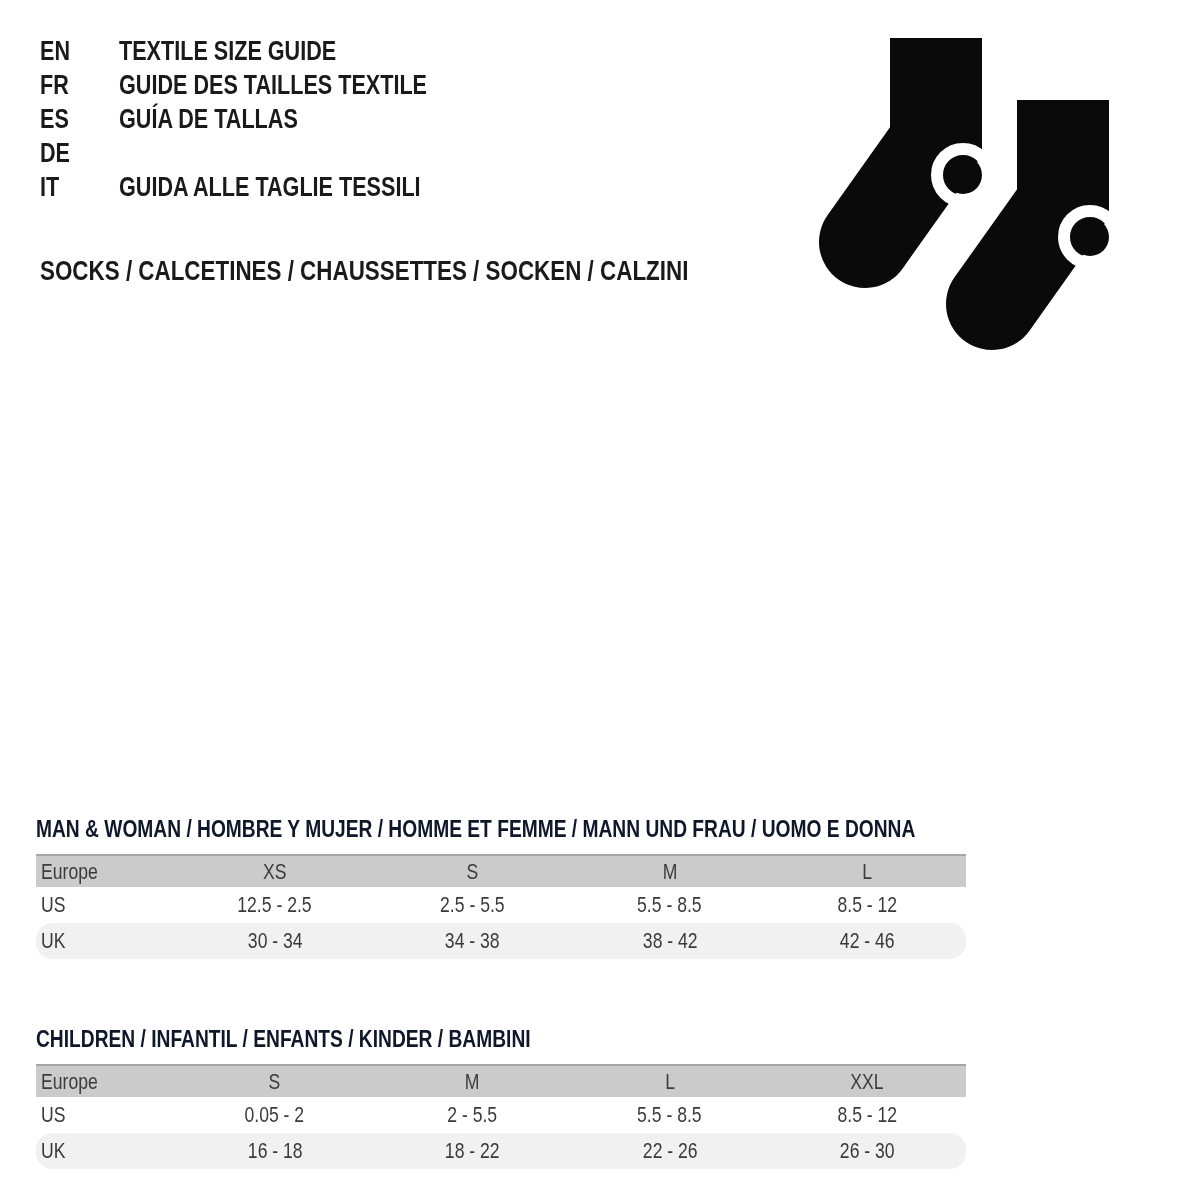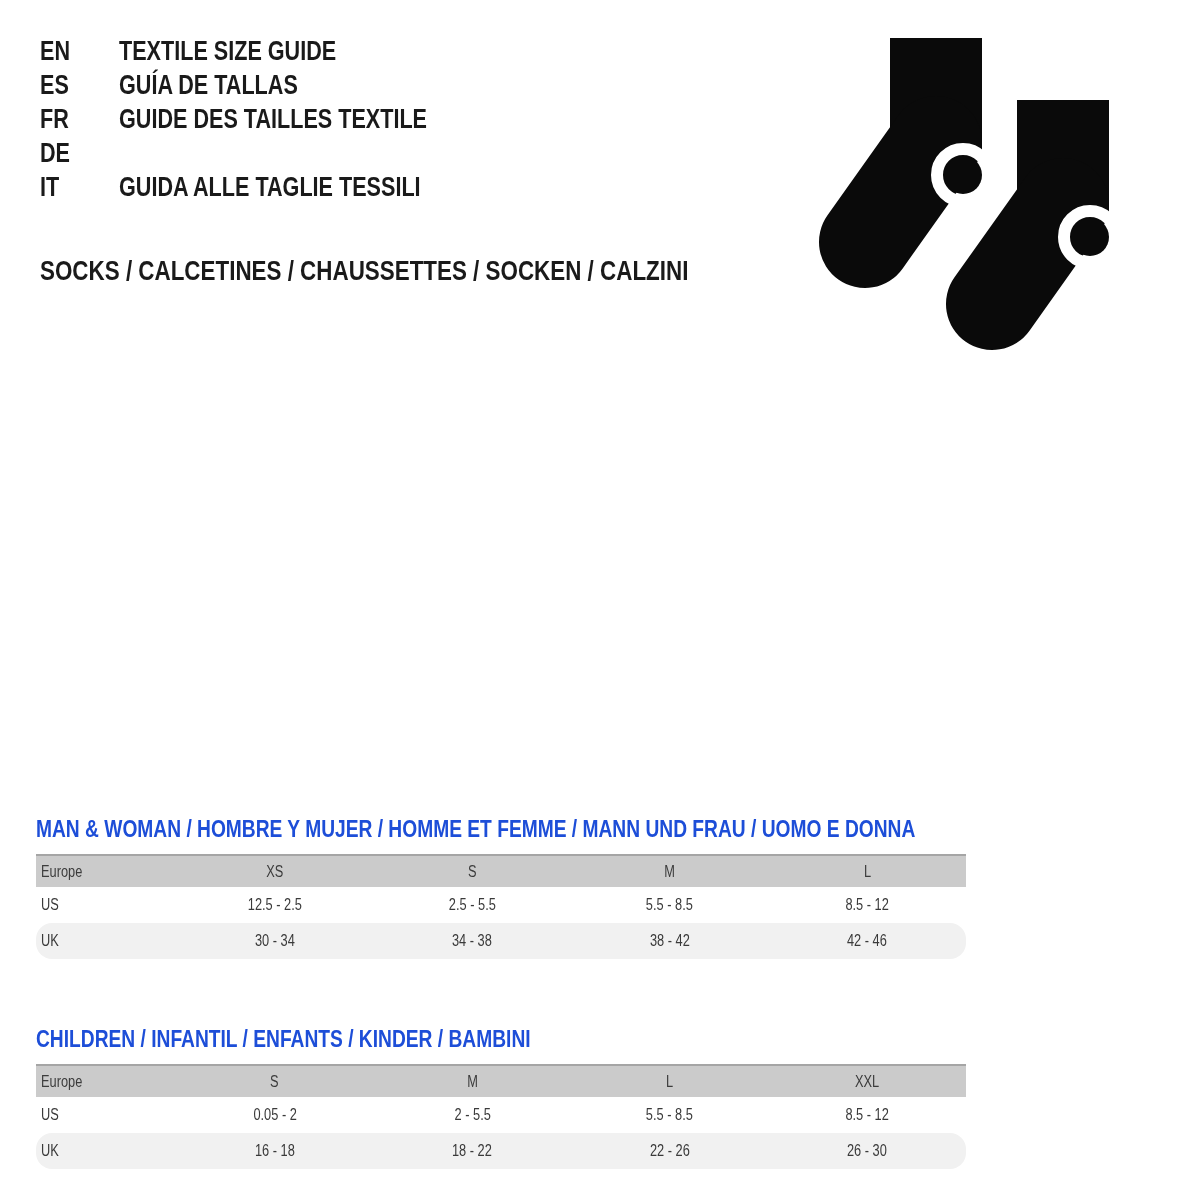--- a/index.html
+++ b/index.html
@@ -25,46 +25,46 @@
     font-weight:700;font-size:28px;margin-top:28px;
   }
 
   
   .socks-icon{position:absolute;left:812px;top:38px;}
 
   
   .table-section{position:absolute;left:36px;width:930px;}
   .ts-1{top:816px;}
   .ts-2{top:1026px;}
-  .table-title{font-weight:700;font-size:24px;line-height:26px;color:#1d4ed8;}
-  .size-table{margin-top:12px;width:930px;font-size:16px;color:#3a3a3a;}
+  .table-title{font-weight:700;font-size:24px;line-height:26px;color:#0f172a;}
+  .size-table{margin-top:12px;width:930px;font-size:22px;color:#3a3a3a;}
   .trow{display:flex;align-items:center;height:36px;box-sizing:border-box;}
   .trow.thead{height:33px;background:#cbcbcb;border-top:2px solid #a5a5a5;color:#3c3c3c;}
   .trow.talt{background:#f1f1f1;border-radius:16px;}
   .cell{box-sizing:border-box;overflow:visible;}
   .c0{flex:0 0 140px;padding-left:5px;text-align:left;}
   .cx{flex:0 0 197.5px;text-align:center;}
 </style>
 </head>
 <body>
 
 <div class="page">
 
   <section class="lang-block">
     <div class="lang-row">
       <span class="lang-code"><span class="cond">EN</span></span>
       <span class="lang-title"><span class="cond">TEXTILE SIZE GUIDE</span></span>
     </div>
     <div class="lang-row">
+      <span class="lang-code"><span class="cond">FR</span></span>
+      <span class="lang-title"><span class="cond">GUIDE DES TAILLES TEXTILE</span></span>
+    </div>
+    <div class="lang-row">
       <span class="lang-code"><span class="cond">ES</span></span>
       <span class="lang-title"><span class="cond">GUÍA DE TALLAS</span></span>
-    </div>
-    <div class="lang-row">
-      <span class="lang-code"><span class="cond">FR</span></span>
-      <span class="lang-title"><span class="cond">GUIDE DES TAILLES TEXTILE</span></span>
     </div>
     <div class="lang-row">
       <span class="lang-code"><span class="cond">DE</span></span>
     </div>
     <div class="lang-row">
       <span class="lang-code"><span class="cond">IT</span></span>
       <span class="lang-title"><span class="cond">GUIDA ALLE TAGLIE TESSILI</span></span>
     </div>
   </section>
 

